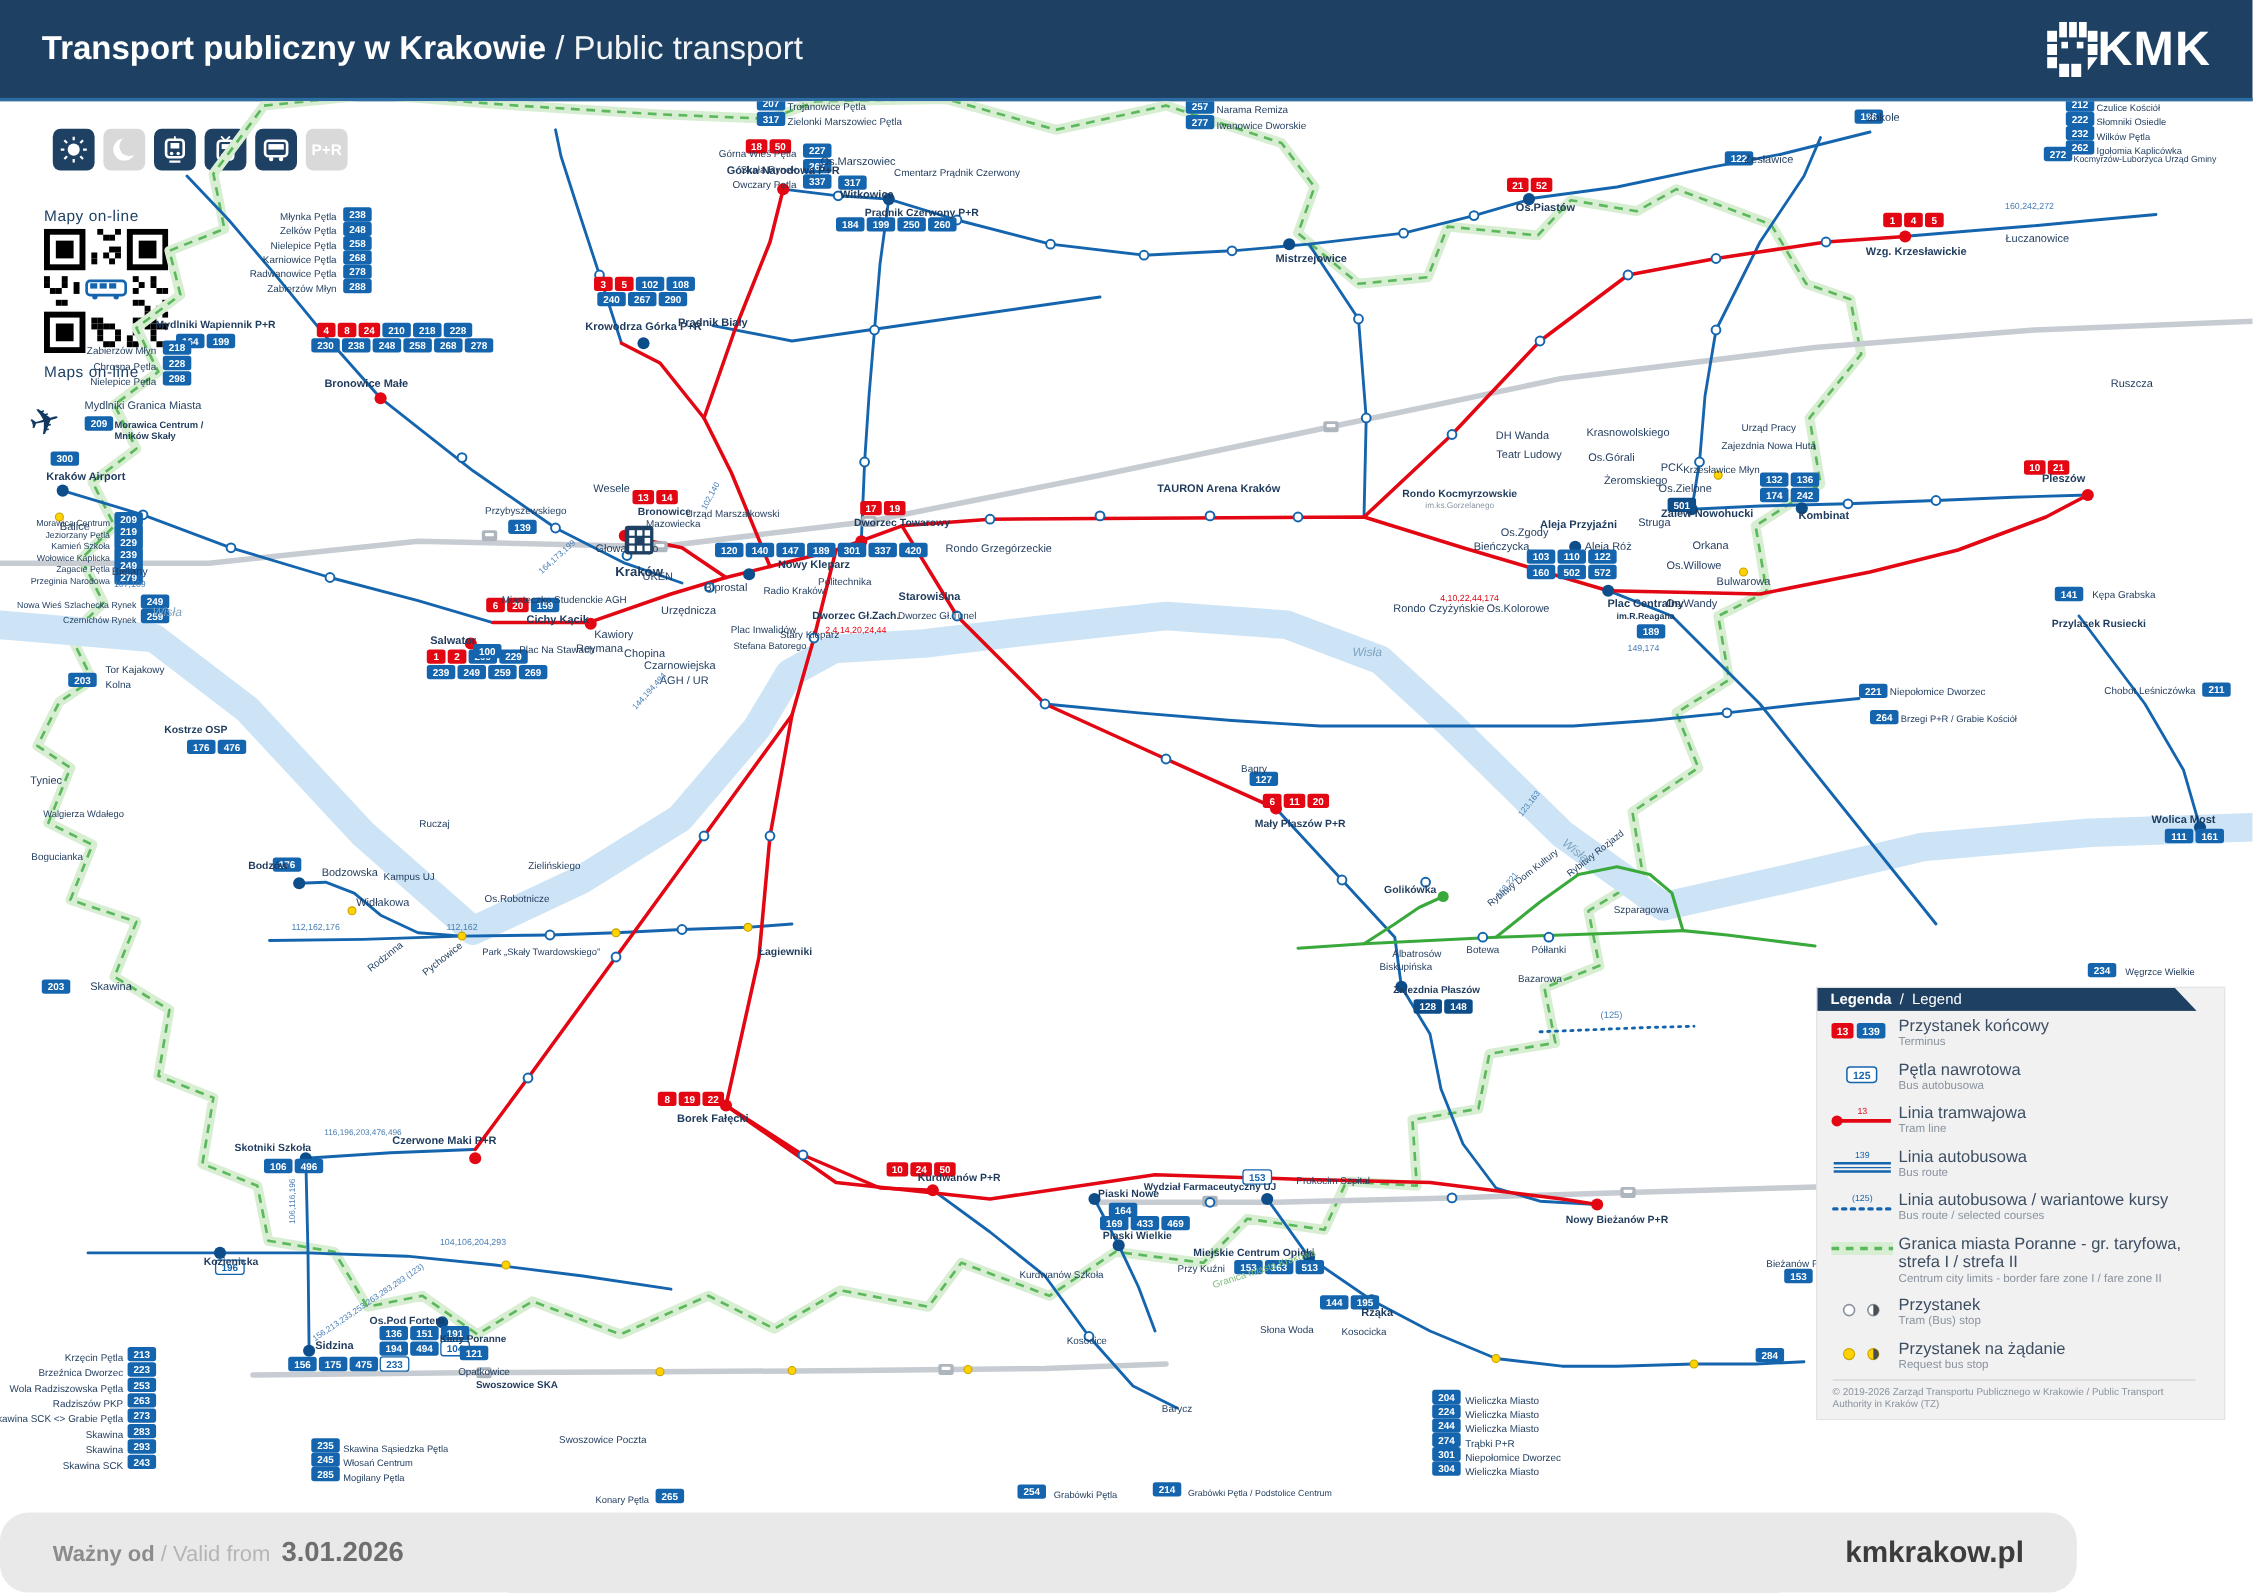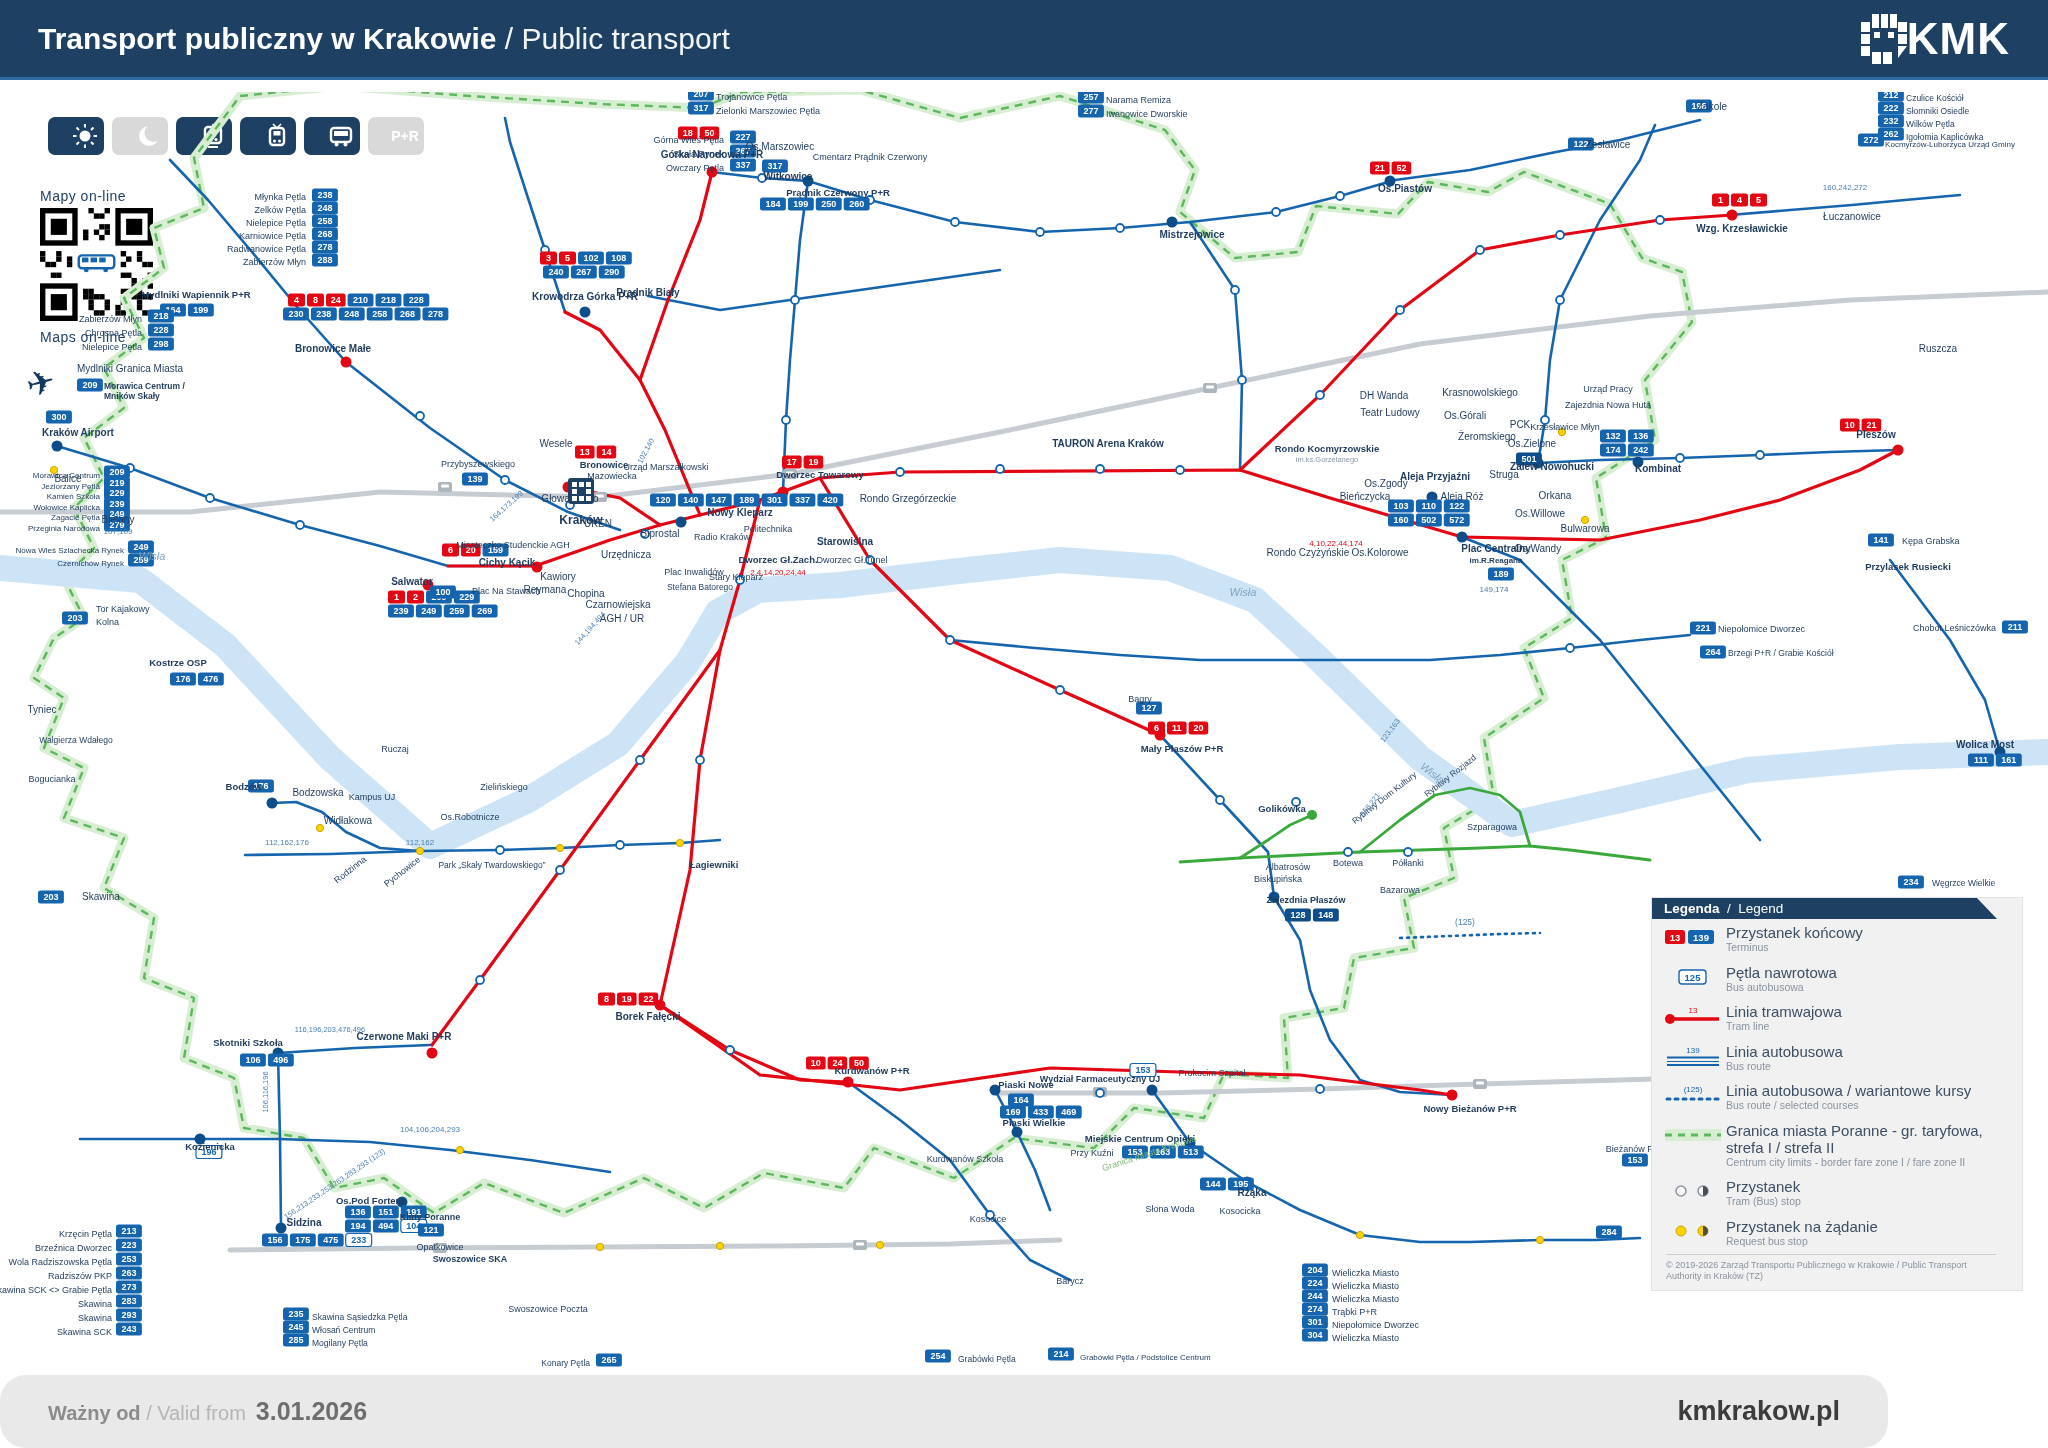--- a/index.html
+++ b/index.html
@@ -1,33 +1,33 @@
 <!DOCTYPE html>
 <html><head>
 <meta charset="utf-8">
 <style>
   html,body{margin:0;padding:0;background:#fff;font-family:"Liberation Sans",sans-serif;}
   #stage{position:relative;width:2048px;height:1448px;overflow:hidden;background:#ffffff;}
   
-  #hdr{position:absolute;left:0;top:0;width:2048px;height:80px;background:#1e4163;border-bottom:3px solid #2e6da4;box-sizing:border-box;display:flex;align-items:center;justify-content:space-between;}
+  #hdr{position:absolute;left:0;top:0;width:2048px;height:92px;background:#1e4163;border-bottom:3px solid #2e6da4;box-sizing:border-box;display:flex;align-items:center;justify-content:space-between;}
   #hdr .t{margin-left:38px;color:#fff;font-size:30px;}
   #hdr .t b{font-weight:700;}
   #hdr .t .lt{font-weight:400;opacity:.95;}
   #logo{margin-right:38px;display:flex;align-items:center;}
   #logo .kmk{color:#fff;font-size:44px;font-weight:700;letter-spacing:1px;}
   
   #ftr{position:absolute;left:0;top:1375px;width:1888px;height:73px;background:#e9e9e9;display:flex;align-items:center;justify-content:space-between;border-radius:26px;}
   #ftr .l{margin-left:48px;color:#9a9a9a;font-size:20px;}
   #ftr .l .pl{font-weight:700;color:#8c8c8c;}
   #ftr .l .en{color:#b5b5b5;}
   #ftr .l .dt{font-weight:700;color:#6e6e6e;font-size:25px;margin-left:10px;}
   #ftr .r{margin-right:48px;color:#3c3c3c;font-size:27px;font-weight:700;}
   
   #tools{position:absolute;left:48px;top:117px;display:flex;gap:8px;}
-  .tool{width:38px;height:38px;border-radius:7px;display:flex;align-items:center;justify-content:center;padding-left:18px;}
+  .tool{width:38px;height:38px;border-radius:7px;display:flex;align-items:center;justify-content:center;}
   .tool.on{background:#1e4163;}
   .tool.off{background:#d9d9d9;}
   .tool svg{display:block;}
   .pr-txt{color:#fff;font-weight:700;font-size:14px;}
   
   #qrwrap{position:absolute;left:40px;top:188px;width:130px;text-align:left;}
   #qrcap1,#qrcap2{color:#1e4163;font-size:14px;letter-spacing:.5px;}
   #qr{margin:4px auto;width:113px;height:113px;background:#fff;}
   
   #legend{position:absolute;left:1652px;top:898px;width:370px;height:392px;background:#f1f1f2;box-shadow:0 0 0 1px #e2e2e4;}

